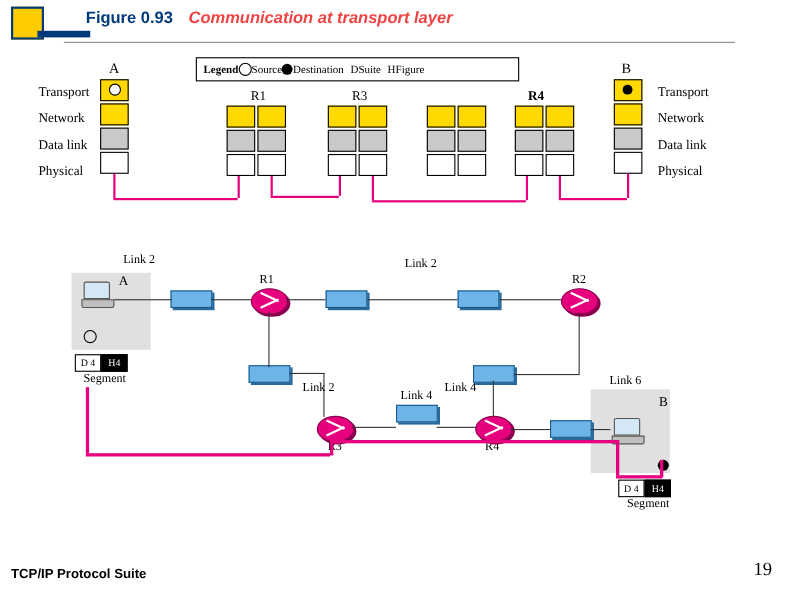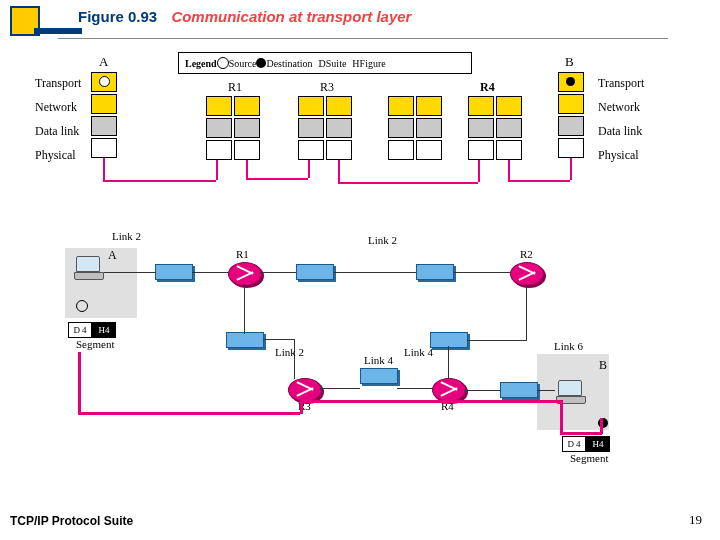--- a/index.html
+++ b/index.html
@@ -44,21 +44,21 @@
   .router::after{width:18px;height:2px;left:7px;top:12px;transform:rotate(-25deg);}
   .host-bg{position:absolute;background:#e0e0e0;}
   .seg-box{display:flex;}
   .seg-box .d{width:22px;height:14px;border:1px solid #000;background:#fff;font-size:9px;text-align:center;line-height:14px;font-family:'Times New Roman',serif;}
   .seg-box .h{background:#000;color:#fff;}
 
   .wire{position:absolute;height:1.2px;background:#333;}
   .wirev{position:absolute;width:1.2px;background:#333;}
 
   #footer-l{position:absolute;left:10px;bottom:12px;font-size:12px;font-weight:bold;font-family:Verdana,sans-serif;}
-  #footer-r{position:absolute;right:18px;bottom:12px;font-size:13px;font-family:'Times New Roman',serif;}
+  #footer-r{position:absolute;right:18px;bottom:12px;font-size:17px;font-family:'Times New Roman',serif;}
 </style>
 </head>
 <body>
 
 <div id="logo"><span class="sq"></span><span class="bar"></span></div>
 <div id="title">
   <span>Figure 0.93</span>
   <span class="caption">Communication at transport layer</span>
 </div>
 <div id="hr"></div>

